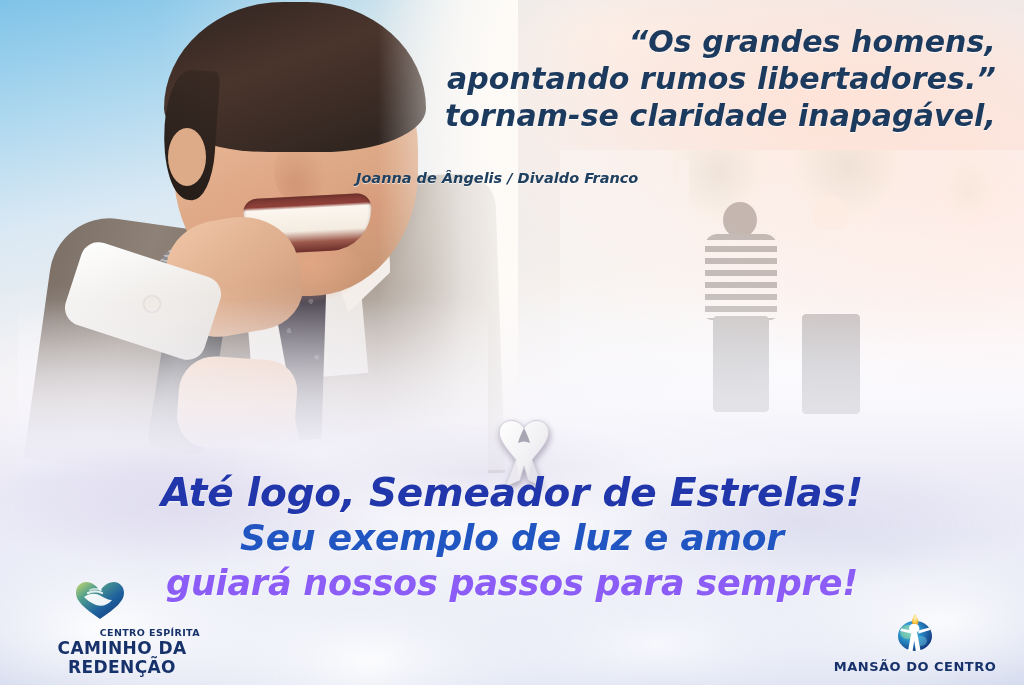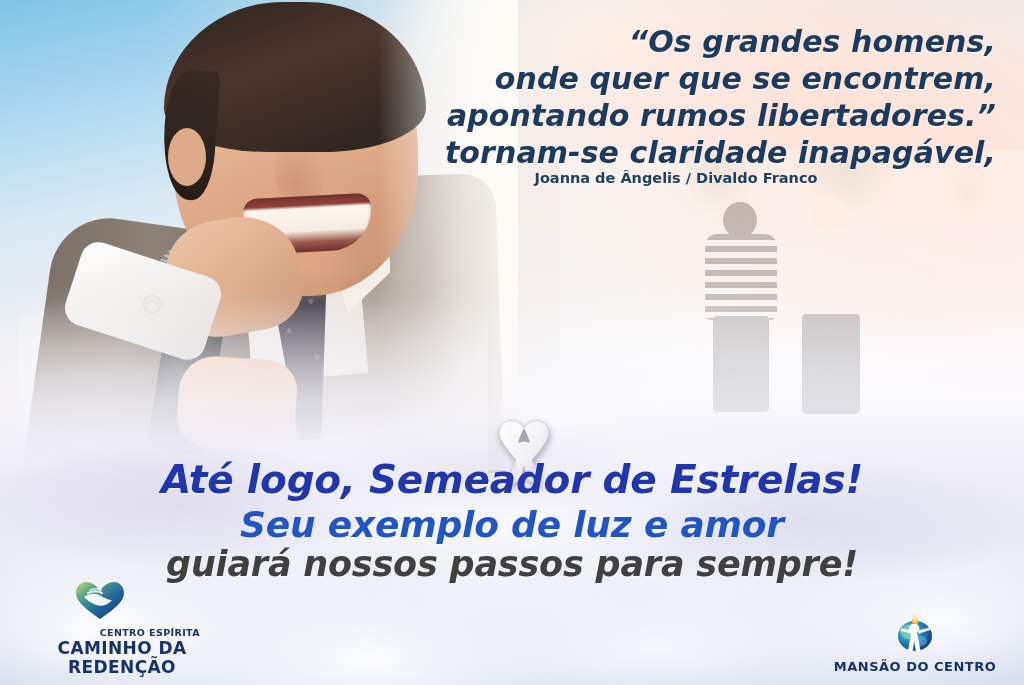--- a/index.html
+++ b/index.html
@@ -181,37 +181,37 @@
 
   
   .quote{
     position:absolute;right:28px;top:24px;width:640px;text-align:right;
     color:#1b3a5e;font-style:italic;font-weight:bold;
     font-size:30px;line-height:1.23;letter-spacing:.1px;
     text-shadow:0 1px 1px rgba(255,255,255,.75);
   }
   .quote div{white-space:nowrap;font-style:italic;}
   .quote-credit{
-    position:absolute;right:28px;top:170px;width:640px;text-align:center;
-    color:#20405f;font-weight:bold;font-size:14.5px;
+    position:absolute;right:28px;top:170px;width:640px;text-align:left;
+    color:#20405f;font-style:italic;font-weight:bold;font-size:14.5px;
     text-shadow:0 1px 1px rgba(255,255,255,.7);
   }
 
   
   .ribbon{position:absolute;left:488px;top:412px;width:72px;height:80px;
     filter:drop-shadow(1px 3px 3px rgba(90,80,110,.45));}
 
   
   .headline{
-    position:absolute;left:0;right:0;top:459px;text-align:center;
+    position:absolute;left:0;right:0;top:472px;text-align:center;
     font-style:italic;font-weight:bold;line-height:1.06;
   }
   .hl-1{font-size:39px;color:#2136aa;letter-spacing:-.2px;text-shadow:0 1px 2px rgba(255,255,255,.6);}
   .hl-2{font-size:36px;color:#2156c2;letter-spacing:-.2px;text-shadow:0 1px 2px rgba(255,255,255,.6);margin-top:6px;}
-  .hl-3{font-size:35px;color:#404040;letter-spacing:-.2px;text-shadow:0 1px 2px rgba(255,255,255,.6);margin-top:2px;font-style:italic;}
+  .hl-3{font-size:35px;color:#8b5cf6;letter-spacing:-.2px;text-shadow:0 1px 2px rgba(255,255,255,.6);margin-top:8px;font-style:italic;}
 
   
   .logo-left{position:absolute;left:0;bottom:8px;width:200px;text-align:center;}
   .logo-right{position:absolute;right:4px;bottom:10px;width:210px;text-align:center;}
   .logo-mark{display:block;margin:0 auto 3px;}
   .logo-cap{color:#17326a;font-weight:bold;letter-spacing:.4px;line-height:1.12;}
   .cap-sm{font-size:9.5px;text-align:right;}
   .cap-lg{font-size:17px;padding-left:44px;}
   .cap-one{font-size:13px;letter-spacing:.5px;}
 </style>
@@ -267,21 +267,20 @@
     <div class="p-fingers"></div>
     <div class="p-fade"></div>
     <div class="p-fade-r"></div>
   </div>
 
   <div class="clouds"></div>
   <div class="clouds-wisp"></div>
 
   <div class="quote">
     <div>“Os grandes homens,</div>
-    <div>onde quer que se encontrem,</div>
     <div>apontando rumos libertadores.”</div>
     <div>tornam-se claridade inapagável,</div>
   </div>
   <div class="quote-credit">Joanna de Ângelis / Divaldo Franco</div>
 
   <div class="ribbon">
     <svg width="72" height="80" viewBox="0 0 72 80" aria-hidden="true">
       <defs>
         <linearGradient id="rg" x1="0" y1="0" x2="1" y2="1">
           <stop offset="0%" stop-color="#ffffff"></stop>

